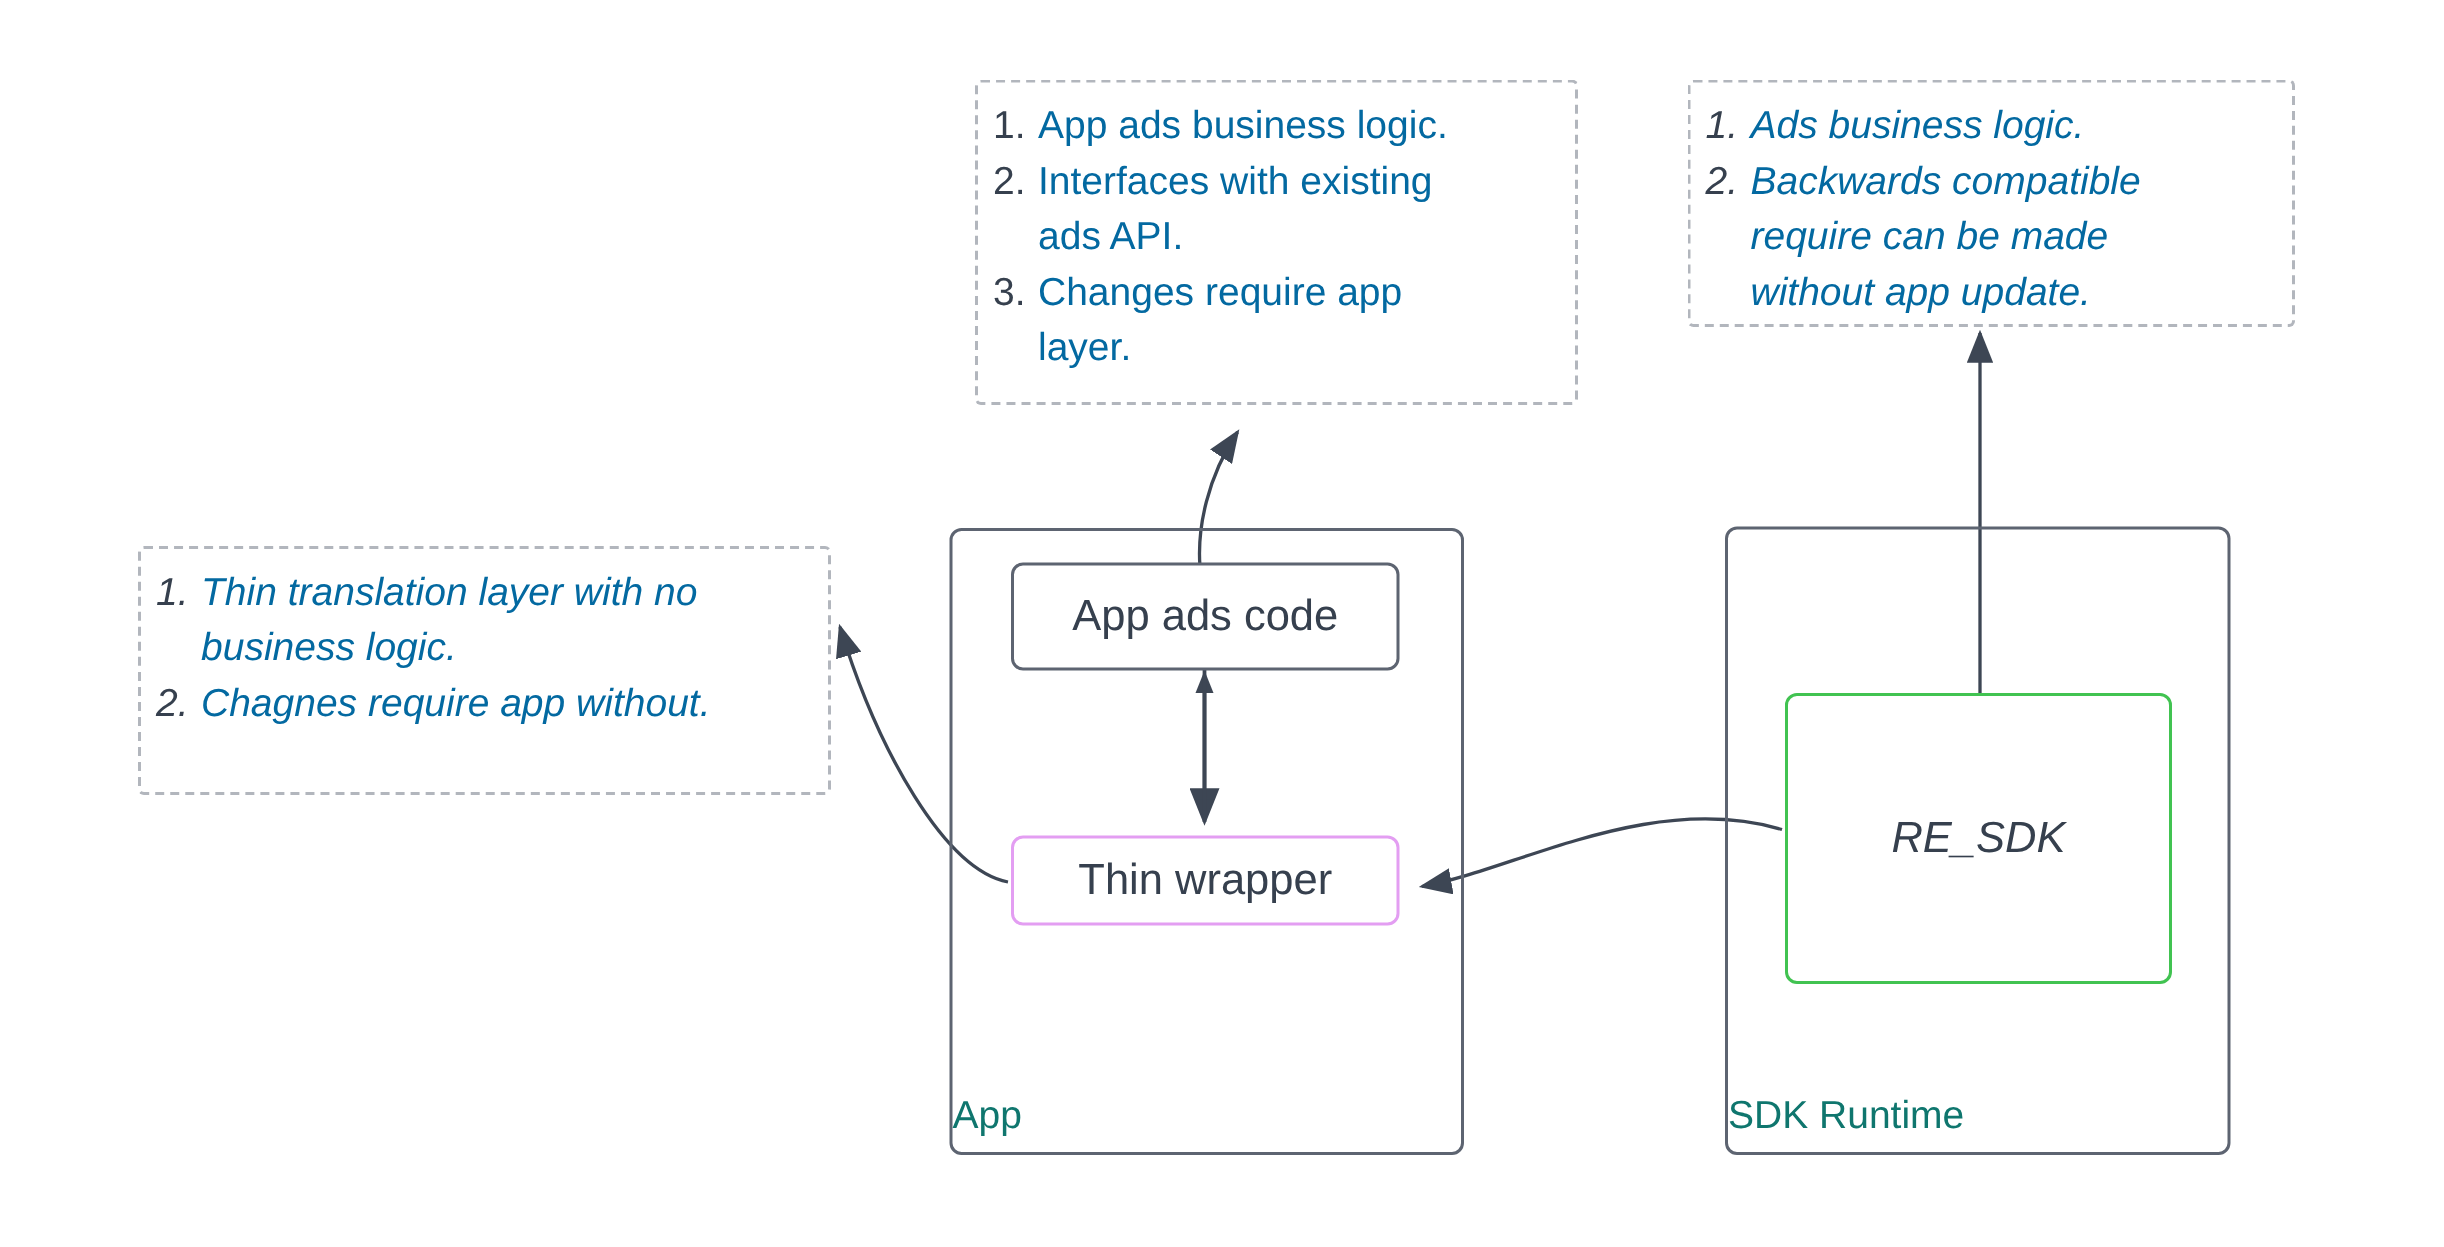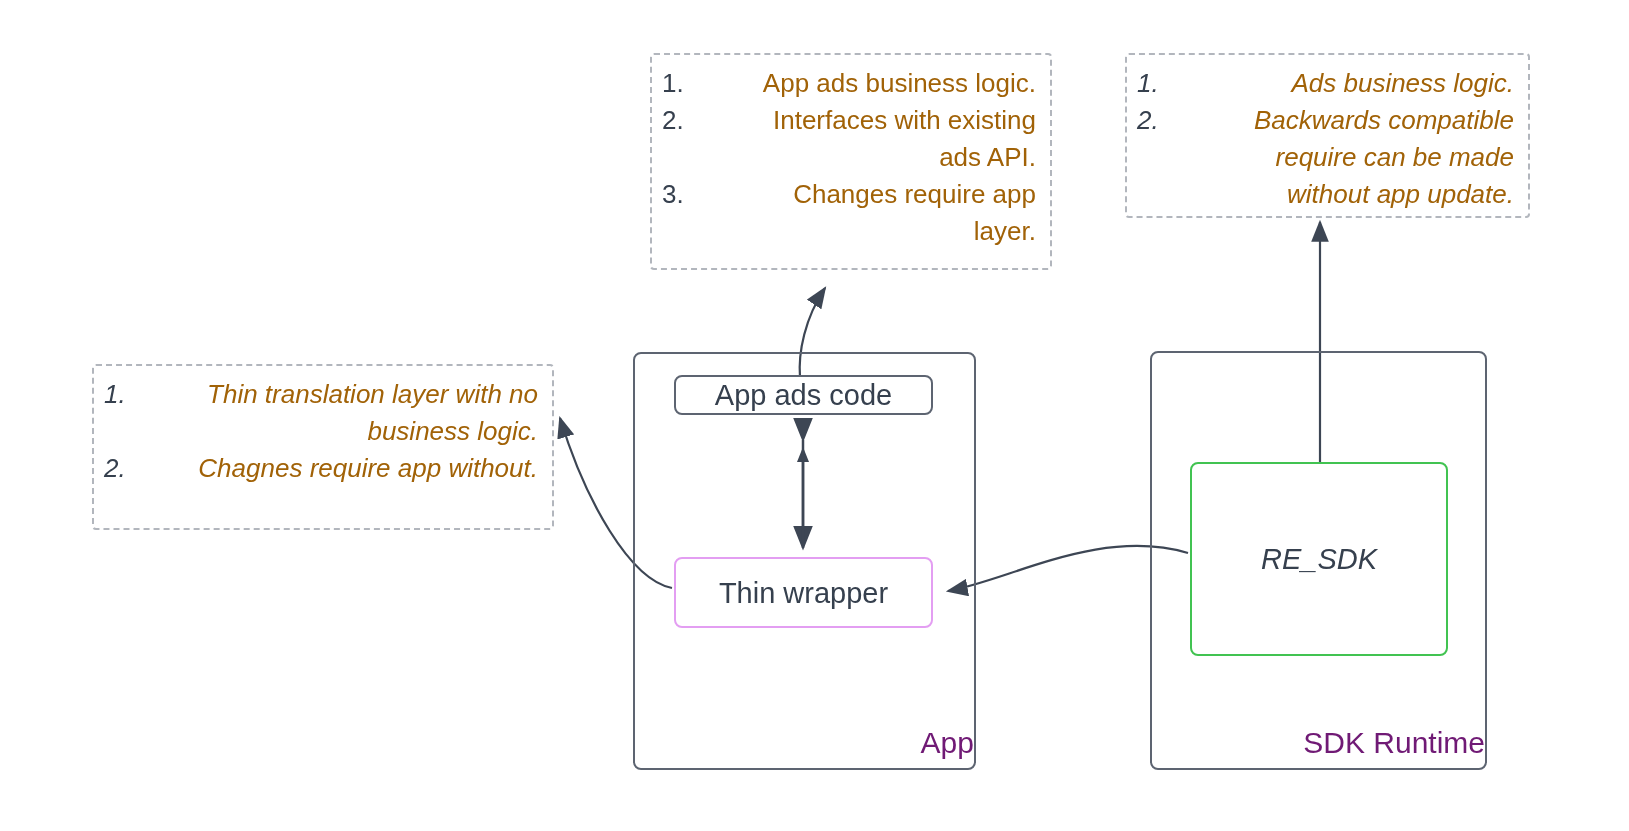--- a/index.html
+++ b/index.html
@@ -41,23 +41,22 @@
     margin: 0;
     padding: 0;
     list-style: none;
     counter-reset: noteitem;
   }
   .callout li {
     position: relative;
     padding-left: 30px;
     font-size: 26px;
     line-height: 37px;
-    color: #a16207;
+    color: #0369a1;
     white-space: pre-line;
-    text-align: right;
   }
   .callout li::before {
     counter-increment: noteitem;
     content: counter(noteitem) ".";
     position: absolute;
     left: 0;
     top: 0;
     width: 26px;
     text-align: left;
     color: #36404e;
@@ -69,24 +68,24 @@
     border: 2.5px solid #5d6471;
     border-radius: 8px;
     box-sizing: border-box;
     background: transparent;
   }
   .container-label {
     position: absolute;
     left: 0;
     right: 0;
     bottom: 8px;
-    text-align: right;
-    font-size: 30px;
+    text-align: left;
+    font-size: 26px;
     line-height: 34px;
-    color: #701a75;
+    color: #0f766e;
   }
 
   
   .node {
     position: absolute;
     box-sizing: border-box;
     border-radius: 8px;
     display: flex;
     align-items: center;
     justify-content: center;
@@ -164,25 +163,25 @@
   </div>
 
   <div class="container-box" style="left:633px; top:352px; width:343px; height:418px;">
     <div class="container-label">App</div>
   </div>
 
   <div class="container-box" style="left:1150px; top:351px; width:337px; height:419px;">
     <div class="container-label">SDK Runtime</div>
   </div>
 
-  <div class="node gray" style="left:674px; top:375px; width:259px; height:40px;">
+  <div class="node gray" style="left:674px; top:375px; width:259px; height:72px;">
     <span>App ads code</span>
   </div>
 
-  <div class="node violet" style="left:674px; top:557px; width:259px; height:71px;">
+  <div class="node violet" style="left:674px; top:557px; width:259px; height:60px;">
     <span>Thin wrapper</span>
   </div>
 
   <div class="node green" style="left:1190px; top:462px; width:258px; height:194px;font-style:italic;">
     <span>RE_SDK</span>
   </div>
 
 </div>
 
 </body></html>

